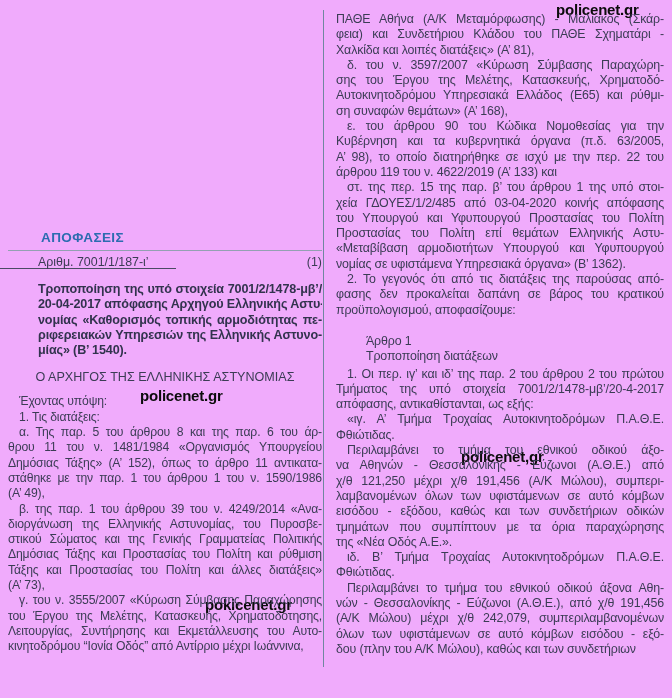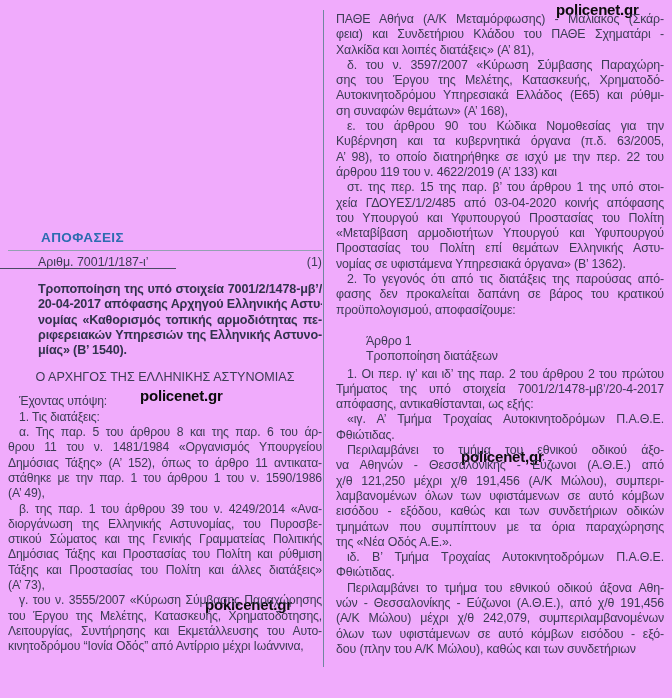--- a/index.html
+++ b/index.html
@@ -132,22 +132,22 @@
     <div class="para">
         <div class="line ind">ε. του άρθρου 90 του Κώδικα Νομοθεσίας για την</div>
         <div class="line">Κυβέρνηση και τα κυβερνητικά όργανα (π.δ. 63/2005,</div>
         <div class="line">Α’ 98), το οποίο διατηρήθηκε σε ισχύ με την περ. 22 του</div>
         <div class="line last">άρθρου 119 του ν. 4622/2019 (Α’ 133) και</div>
       </div>
     <div class="para">
         <div class="line ind">στ. της περ. 15 της παρ. β’ του άρθρου 1 της υπό στοι-</div>
         <div class="line">χεία ΓΔΟΥΕΣ/1/2/485 από 03-04-2020 κοινής απόφασης</div>
         <div class="line">του Υπουργού και Υφυπουργού Προστασίας του Πολίτη</div>
+        <div class="line">Προστασίας του Πολίτη επί θεμάτων Ελληνικής Αστυ-</div>
         <div class="line">«Μεταβίβαση αρμοδιοτήτων Υπουργού και Υφυπουργού</div>
-        <div class="line">Προστασίας του Πολίτη επί θεμάτων Ελληνικής Αστυ-</div>
         <div class="line last">νομίας σε υφιστάμενα Υπηρεσιακά όργανα» (Β’ 1362).</div>
       </div>
     <div class="para">
         <div class="line ind">2. Το γεγονός ότι από τις διατάξεις της παρούσας από-</div>
         <div class="line">φασης δεν προκαλείται δαπάνη σε βάρος του κρατικού</div>
         <div class="line last">προϋπολογισμού, αποφασίζουμε:</div>
       </div>
     <div class="para article-head">
         <div class="line">Άρθρο 1</div>
         <div class="line last">Τροποποίηση διατάξεων</div>

